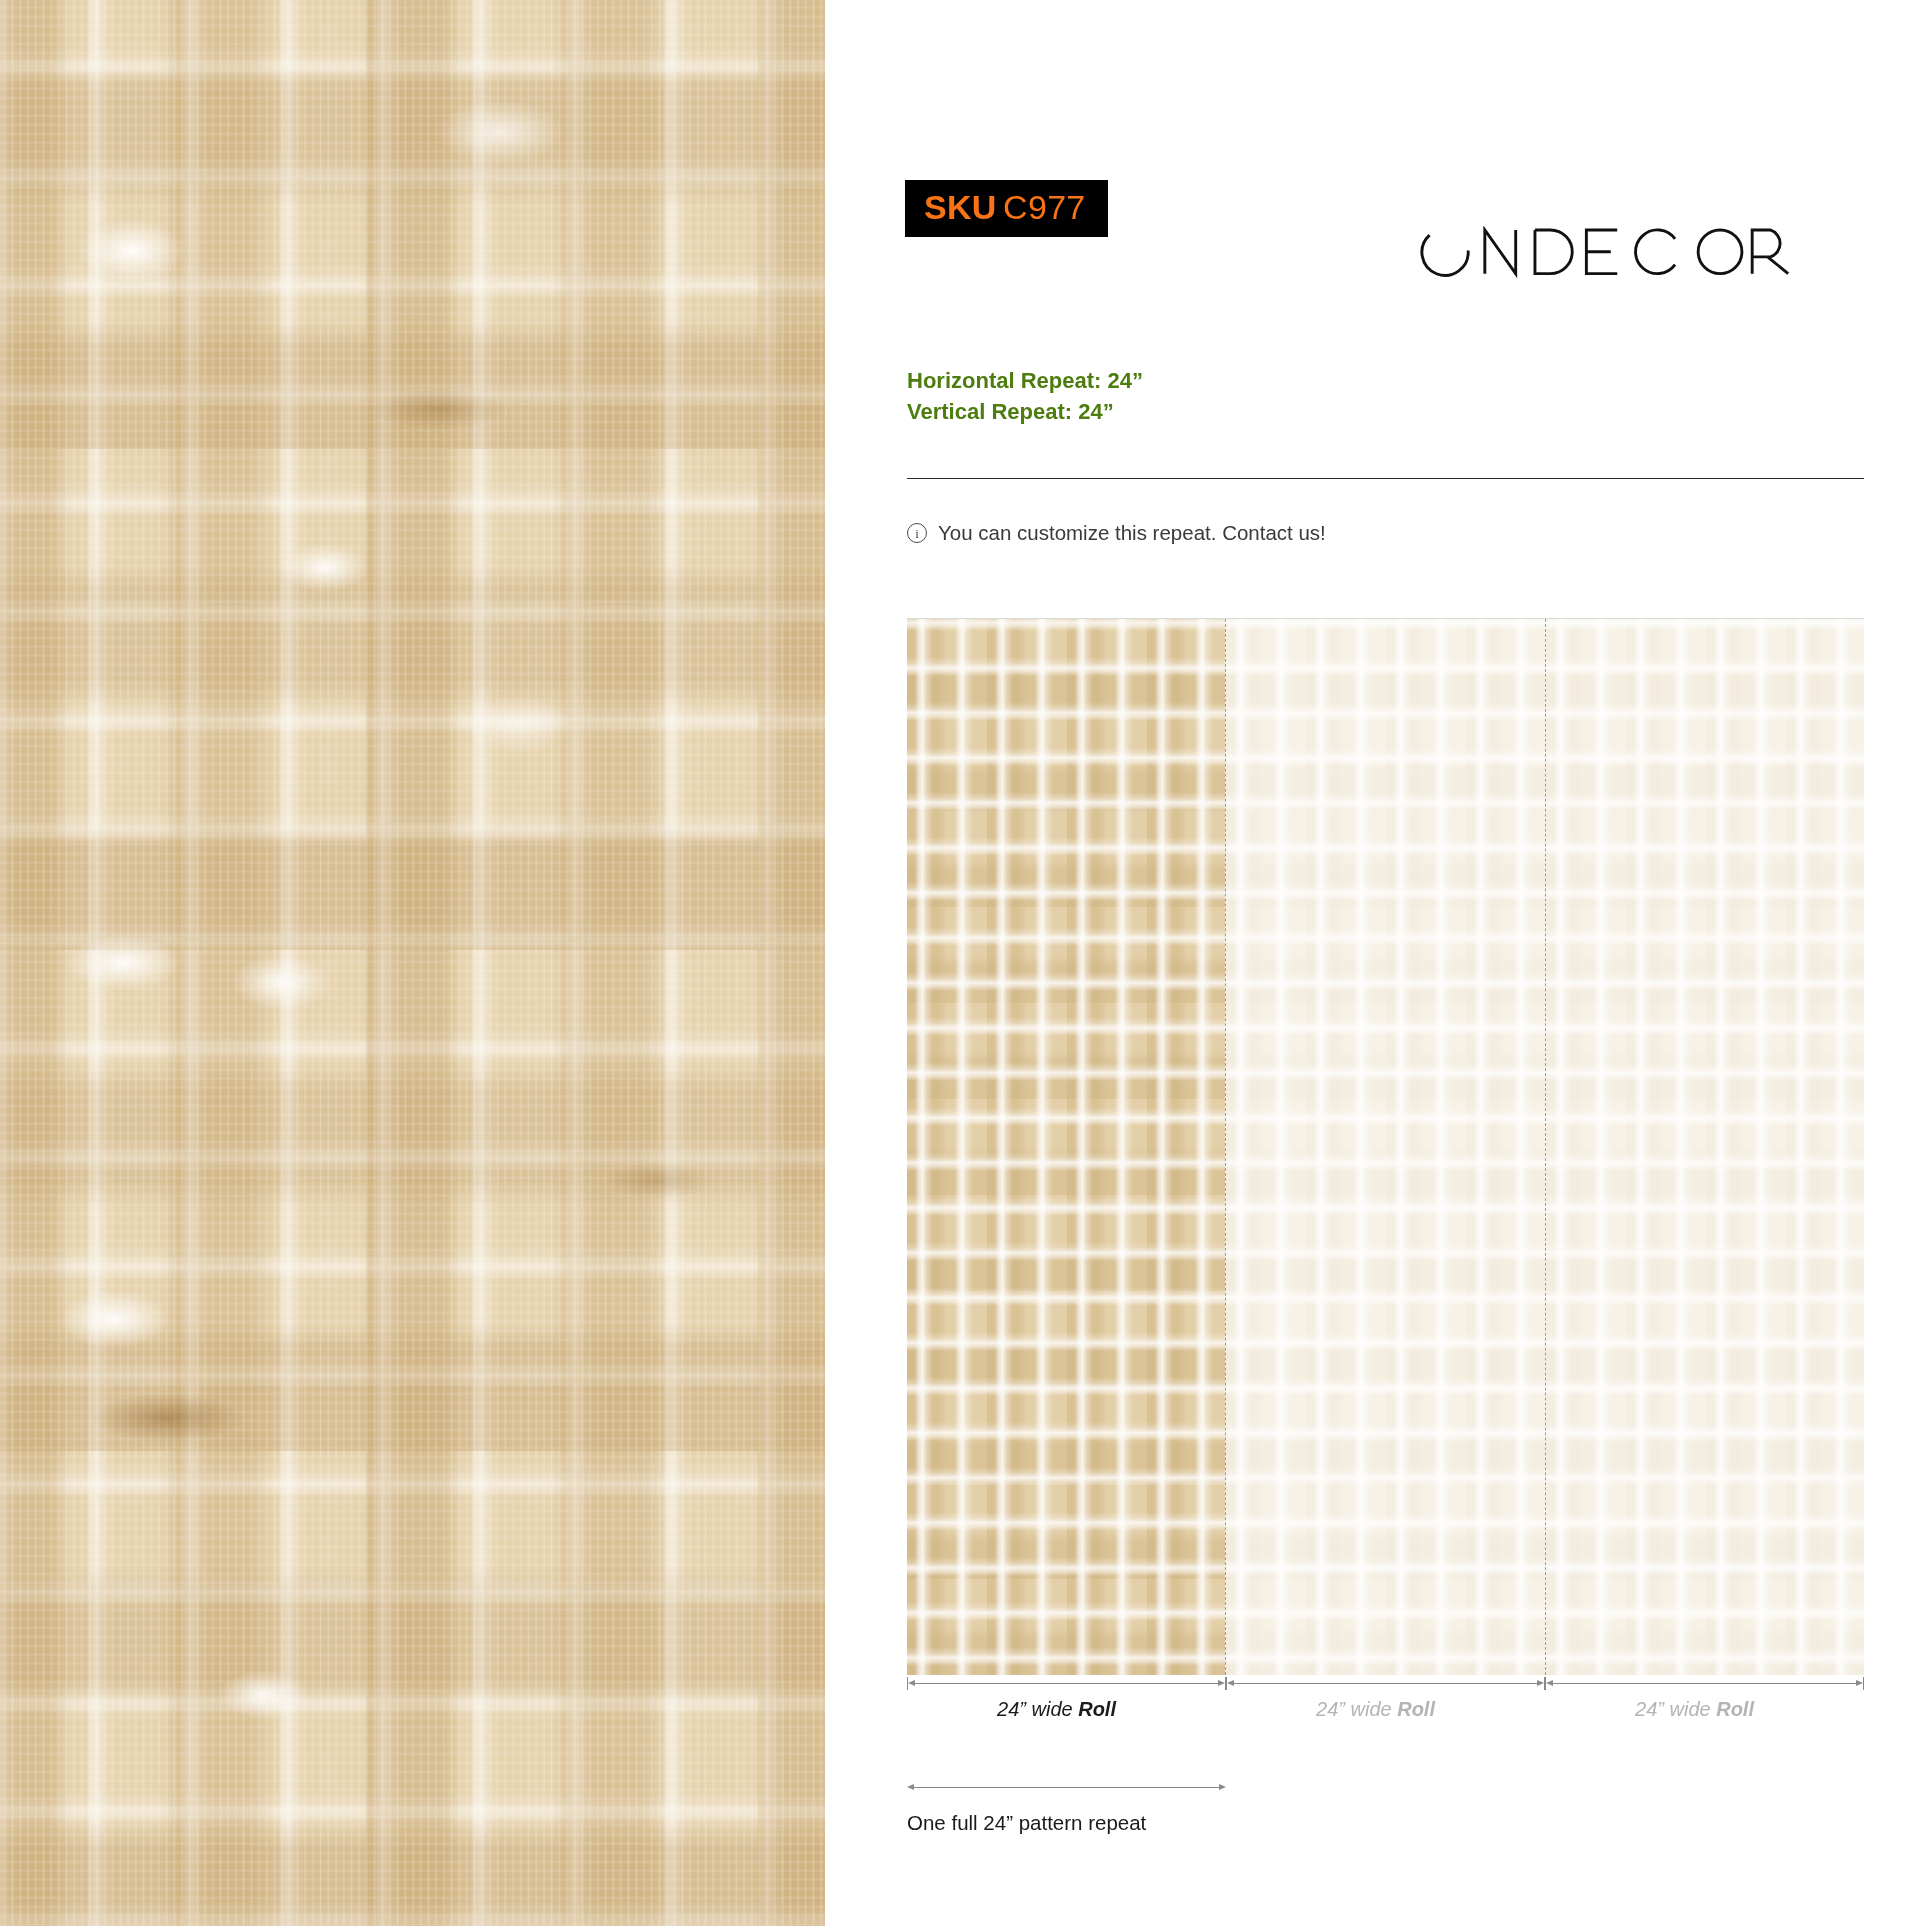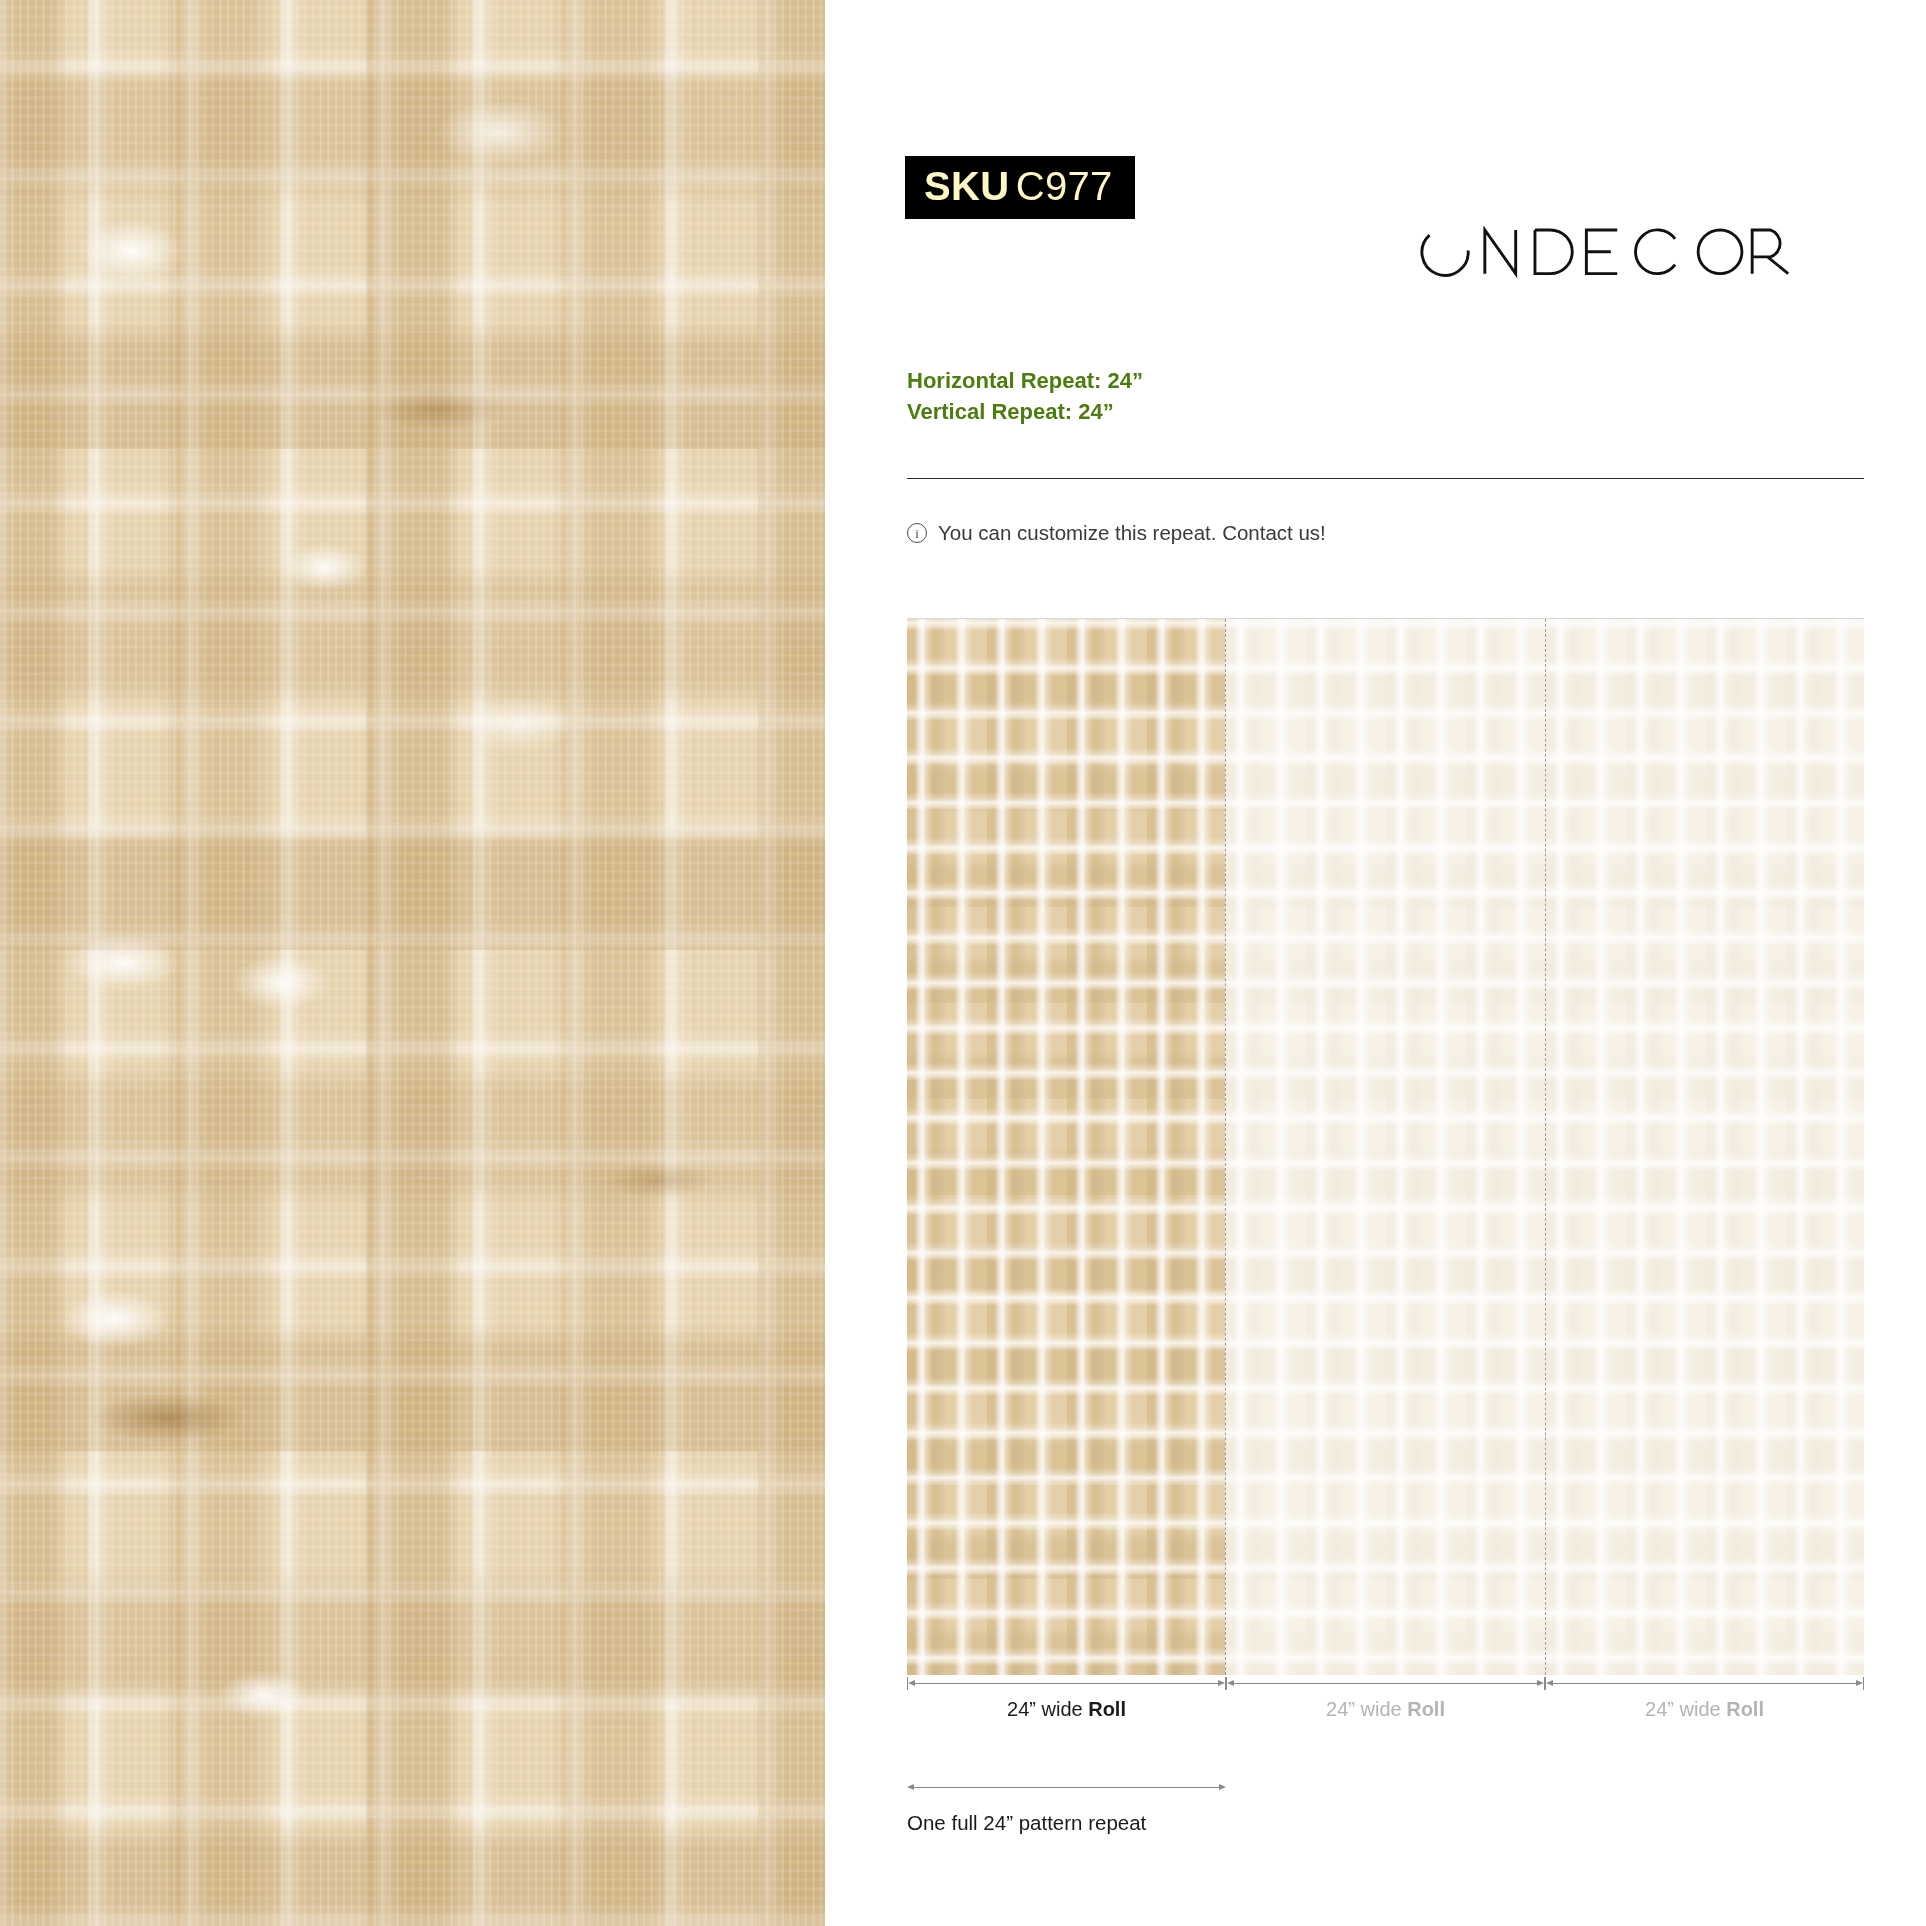--- a/index.html
+++ b/index.html
@@ -138,25 +138,25 @@
     position: absolute;
     left: 825px; top: 0;
     width: 1101px;
     height: 1926px;
     background: #fff;
   }
 
   #sku-badge {
     position: absolute;
     left: 80px;
-    top: 156px;
+    top: 180px;
     background: #000;
-    color: #fef9c3;
+    color: #f97316;
     padding: 10.3px 22px 13px 19px;
-    font-size: 40px;
+    font-size: 34px;
     letter-spacing: 0.3px;
     line-height: 1;
   }
   #sku-badge .sku-label { font-weight: 700; }
   #sku-badge .sku-value { font-weight: 400; margin-left: 6.4px; }
 
   #repeat-desc {
     position: absolute;
     left: 82px;
     top: 273px;
@@ -302,24 +302,25 @@
     top: 5.8px;
     width: 0; height: 0;
     border-top: 3.2px solid transparent;
     border-bottom: 3.2px solid transparent;
   }
   .measure-seg .arrow.l { left: 1.3px; border-right: 7px solid #8a8a8a; }
   .measure-seg .arrow.r { right: 1.3px; border-left: 7px solid #8a8a8a; }
 
   #roll-labels {
     position: absolute;
-    left: 82px;
+    left: 72px;
     top: 1698px;
     width: 957px;
     display: flex;
+    font-style: italic;
   }
   .roll-label {
     flex: 1 1 0;
     text-align: center;
     font-size: 20px;
     color: #1b1b1b;
   }
   .roll-label.muted { color: #b4b4b4; }
   .roll-label b { font-weight: 700; }
 

